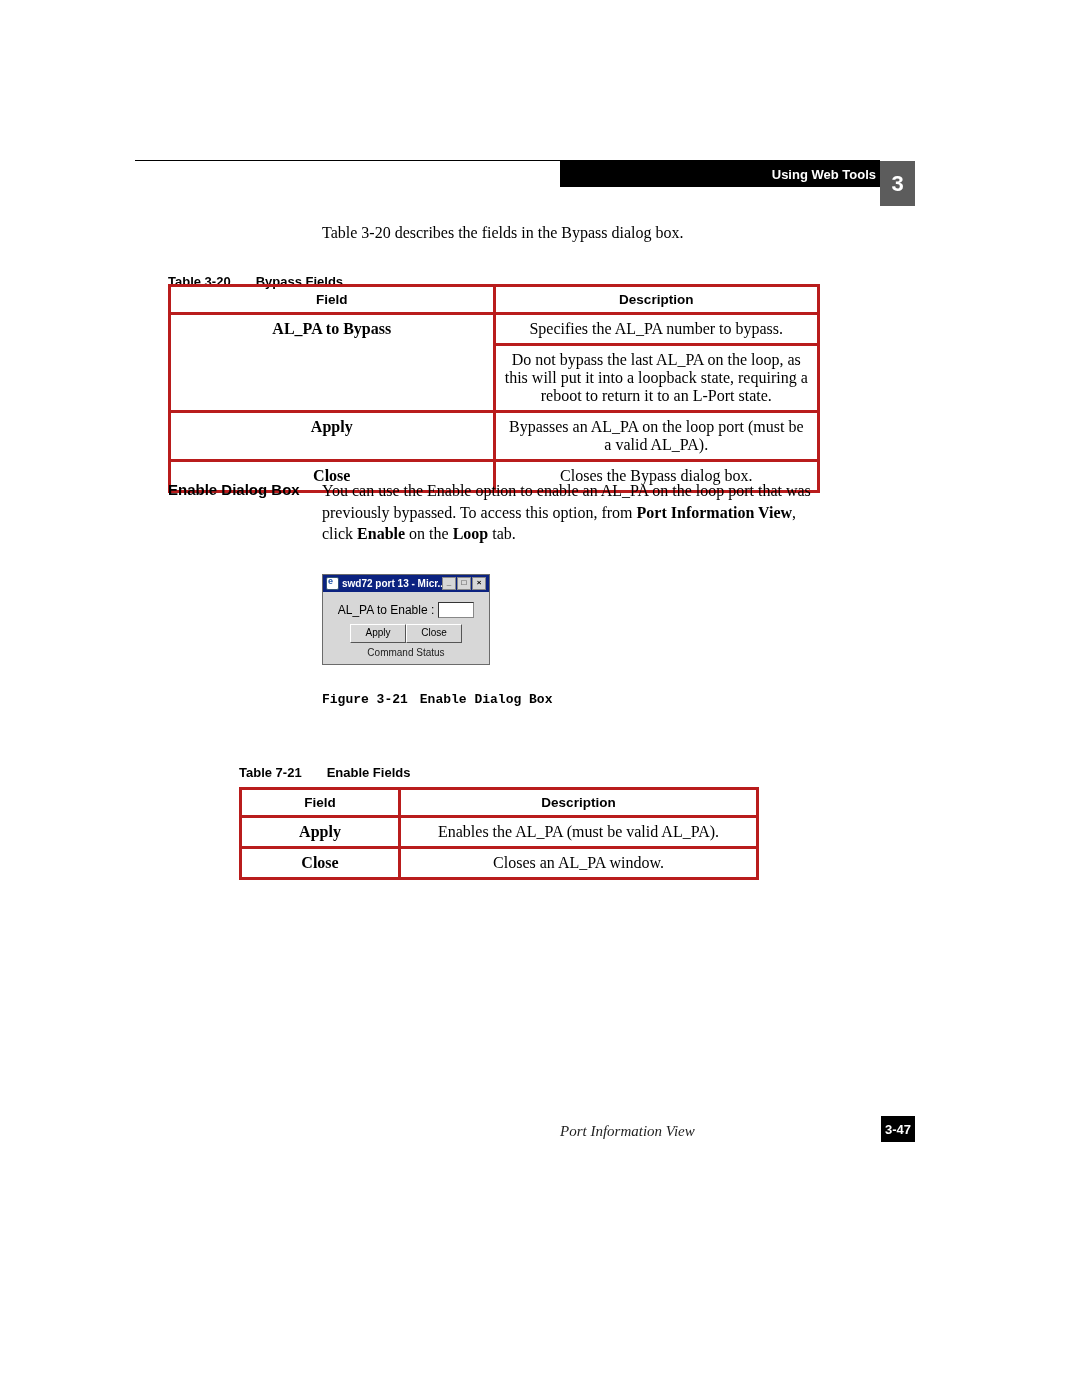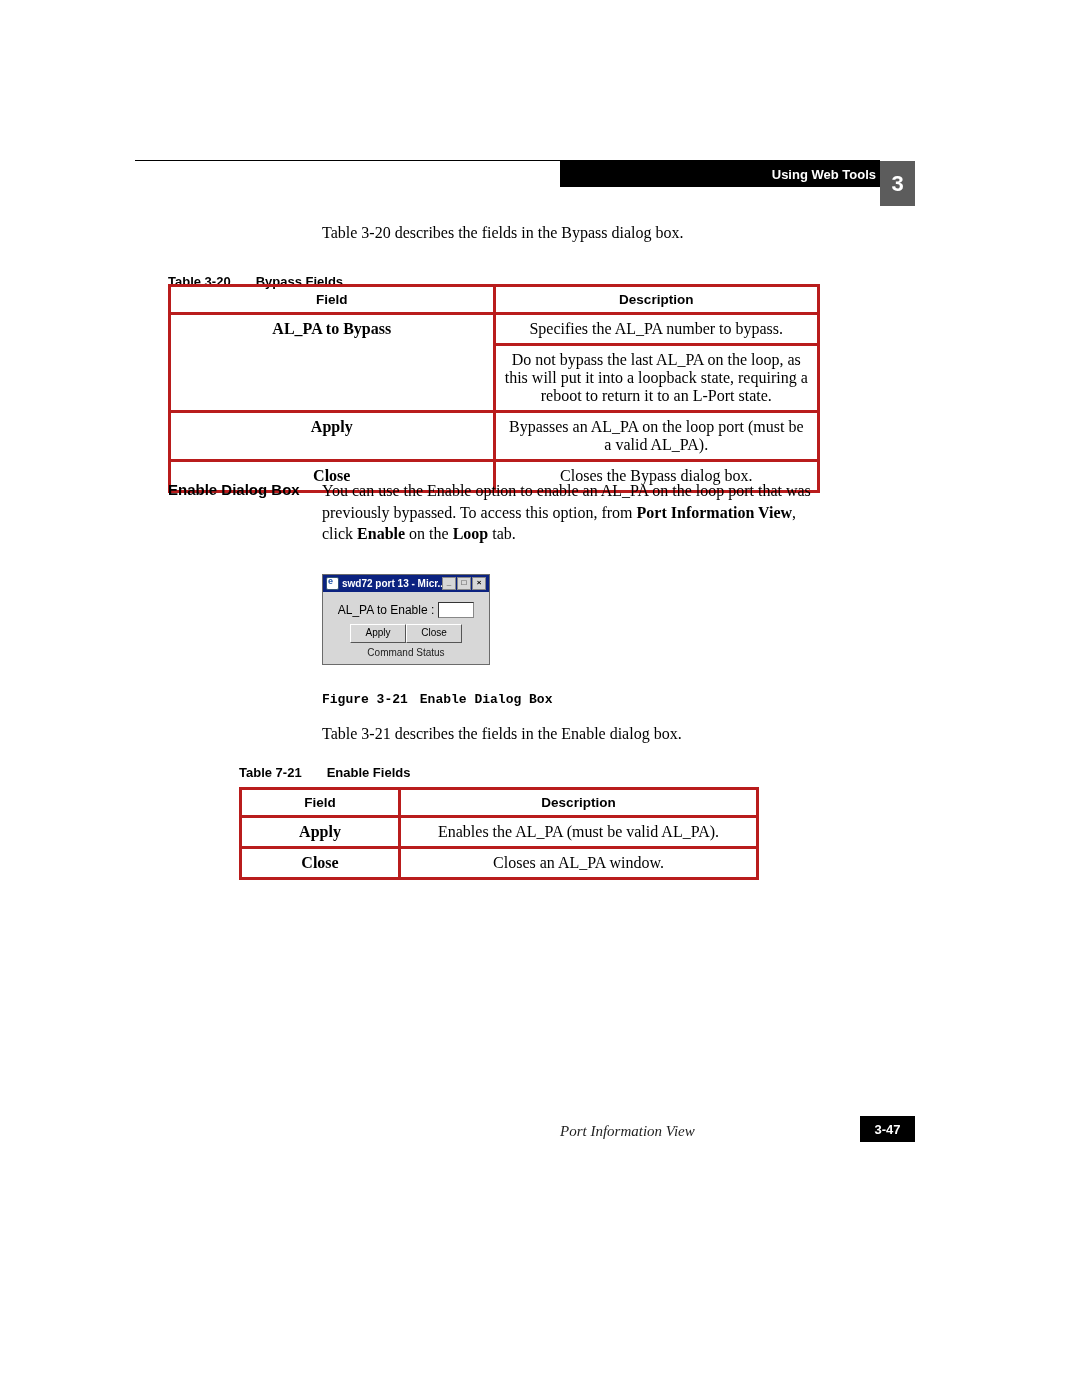--- a/index.html
+++ b/index.html
@@ -197,21 +197,21 @@
     left: 560px;
     top: 1123px;
     font-style: italic;
     font-size: 15px;
     color: #222;
   }
   .footer-pg {
     position: absolute;
     right: 165px;
     top: 1116px;
-    width: 55px;
+    width: 34px;
     height: 26px;
     background: #000;
     color: #fff;
     font-family: Arial, Helvetica, sans-serif;
     font-weight: bold;
     font-size: 13px;
     display:flex; align-items:center; justify-content:center;
   }
 </style>
 </head>
@@ -285,21 +285,20 @@
       </div>
       <div class="dlg-status">Command Status</div>
     </div>
   </div>
 
   <div class="fig-caption">
     <span class="num">Figure 3-21</span>
     <span>Enable Dialog Box</span>
   </div>
 
-  <div class="intro2">Table 3-21 describes the fields in the Enable dialog box.</div>
 
   <div class="cap-3-21">
     <span class="num">Table 7-21</span>
     <span>Enable Fields</span>
   </div>
 
   <table class="fields tbl-3-21">
     <tbody>
         <tr>
       <th>Field</th>

